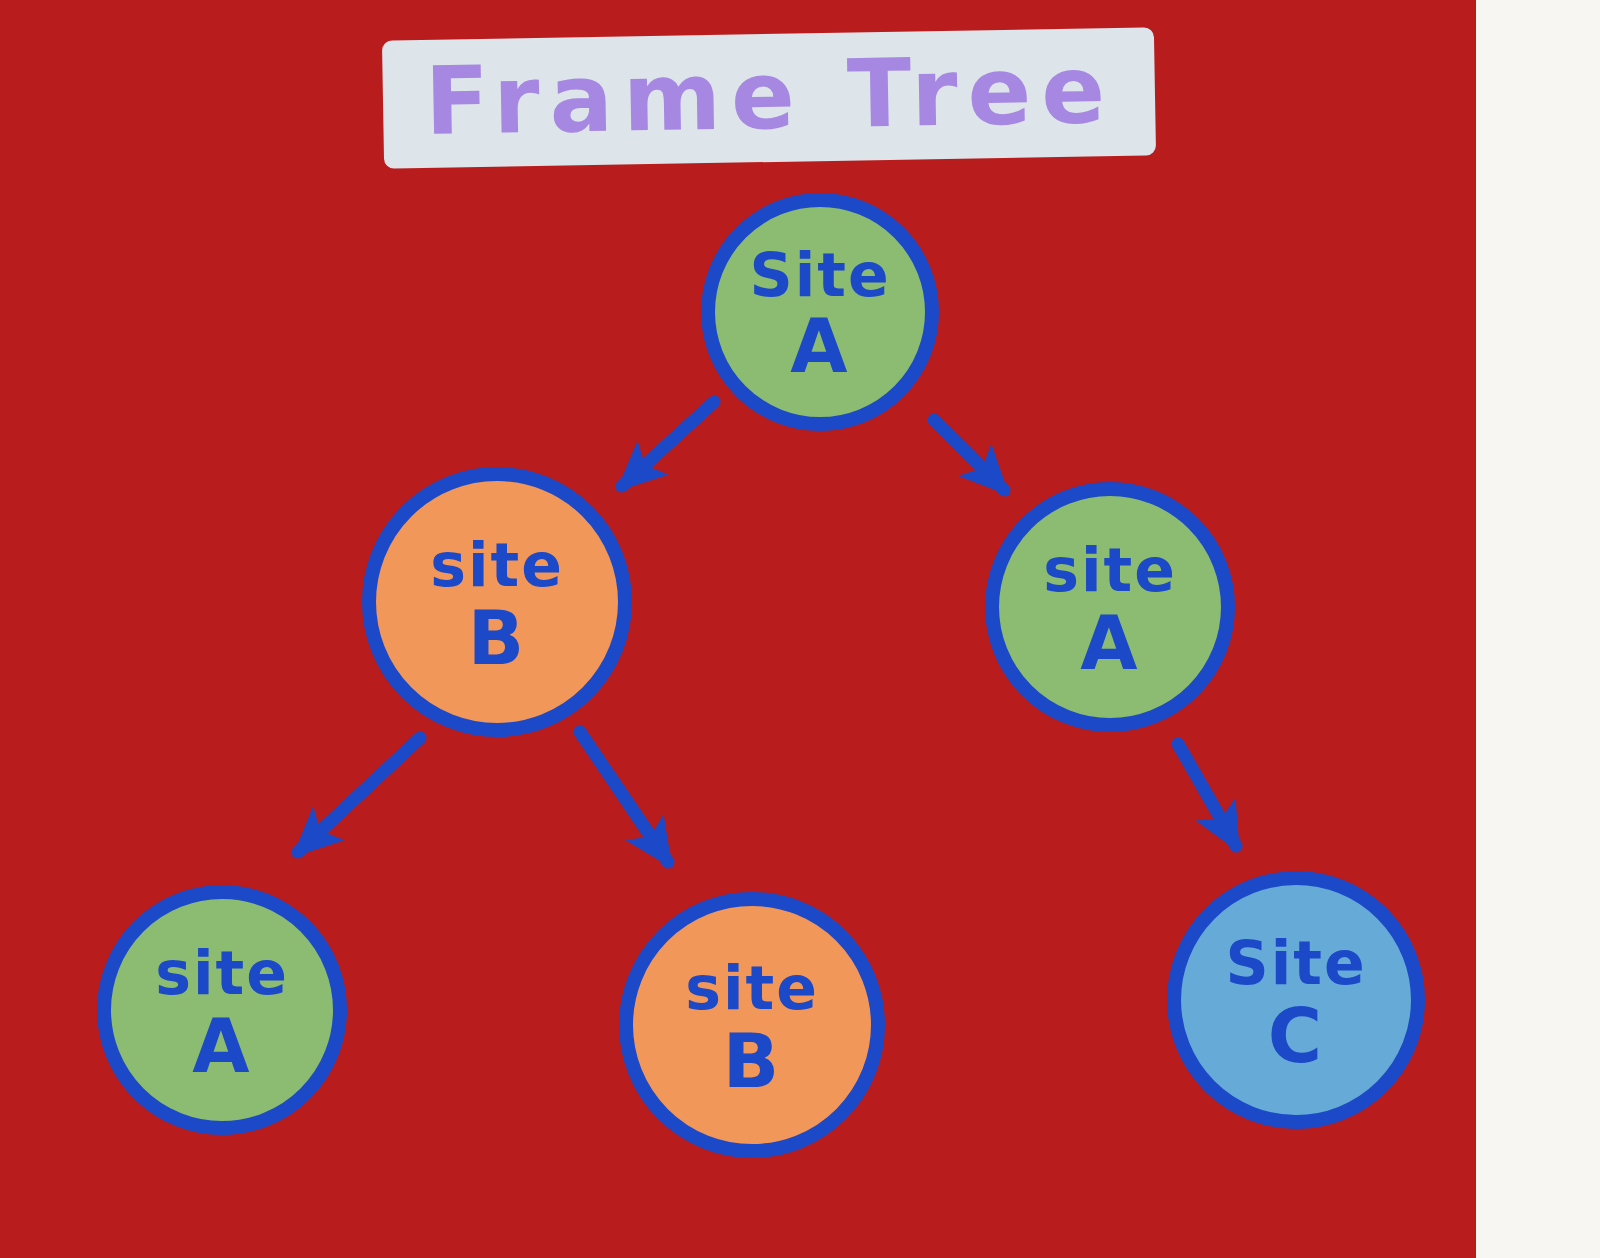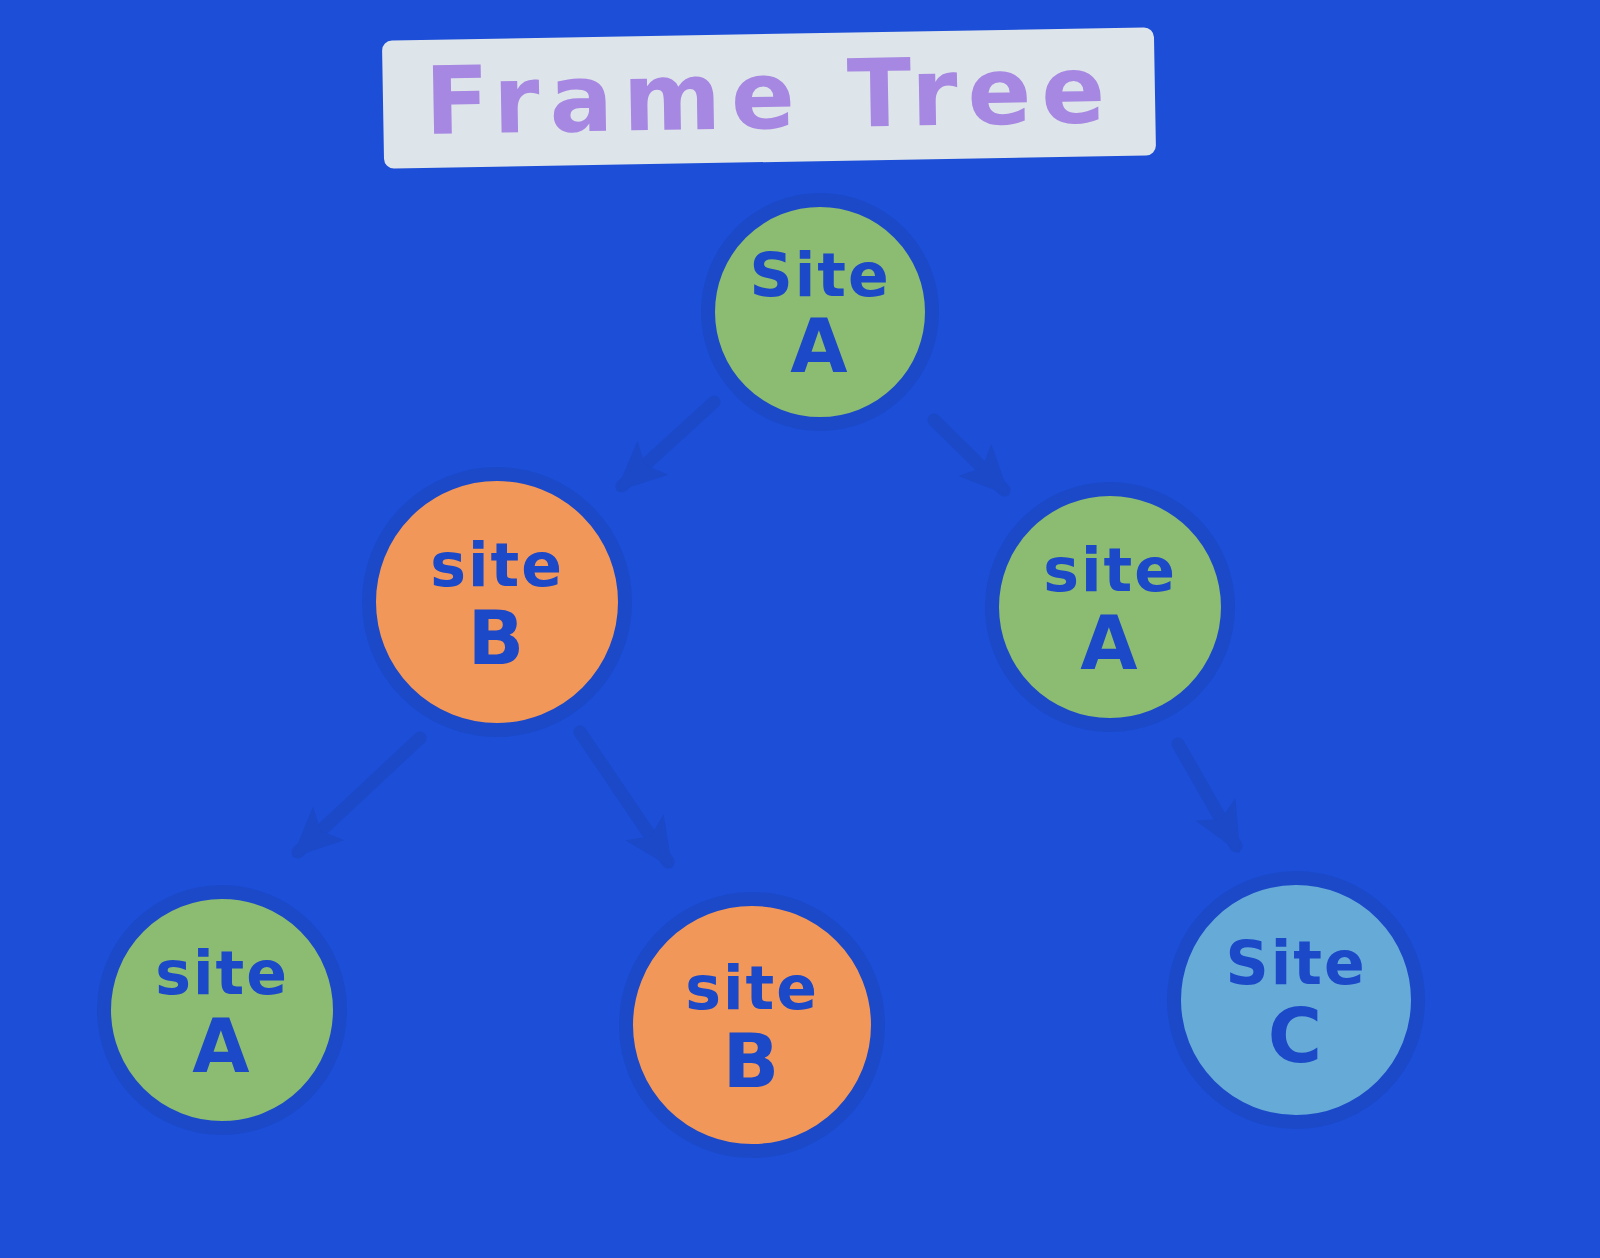--- a/index.html
+++ b/index.html
@@ -2,23 +2,23 @@
 <html><head>
 <meta charset="utf-8">
 <style>
   html, body {
     margin: 0;
     padding: 0;
     background: #f7f6f3;
   }
   .canvas {
     position: relative;
-    width: 1600px;
+    width: 1476px;
     height: 1258px;
-    background: #1d4ed8;
+    background: #b91c1c;
     overflow: hidden;
   }
   svg {
     display: block;
     width: 1600px;
     height: 1258px;
   }
   .title-text {
     font-family: "DejaVu Sans", sans-serif;
     font-weight: bold;

